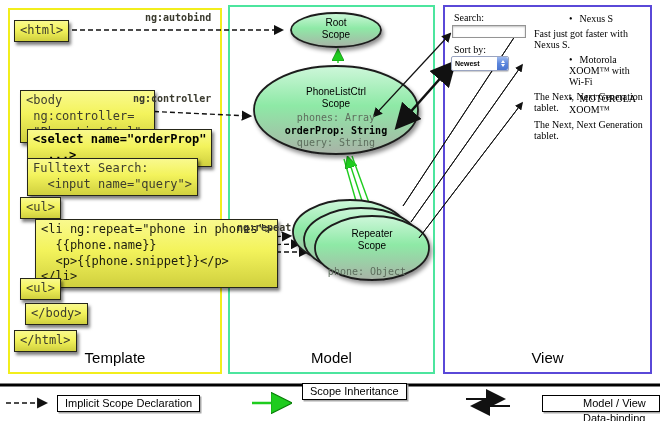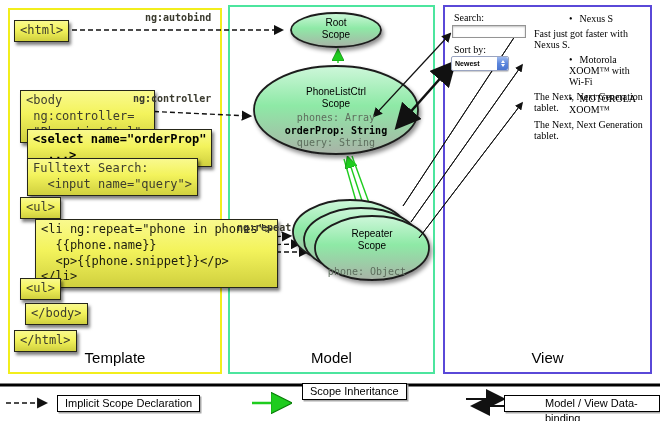--- a/index.html
+++ b/index.html
@@ -181,15 +181,15 @@
     <div class="vname"><span class="bullet">•</span><span>Motorola XOOM™  with Wi-Fi</span></div>
     <div class="vdesc">The Next, Next Generation tablet.</div>
   </div>
   <div class="vitem vtext" style="left:521px;top:93px;">
     <div class="vname"><span class="bullet">•</span><span>MOTOROLA XOOM™</span></div>
     <div class="vdesc">The Next, Next Generation tablet.</div>
   </div>
 
   <div class="legend-box" style="left:57px;top:395px;">Implicit Scope Declaration</div>
   <div class="legend-box" style="left:302px;top:383px;">Scope Inheritance</div>
-  <div class="legend-box" style="left:504px;top:395px;padding-left:40px;">Model / View Data-binding</div>
+  <div class="legend-box" style="left:542px;top:395px;padding-left:40px;">Model / View Data-binding</div>
 
 </div>
 
 </body></html>

